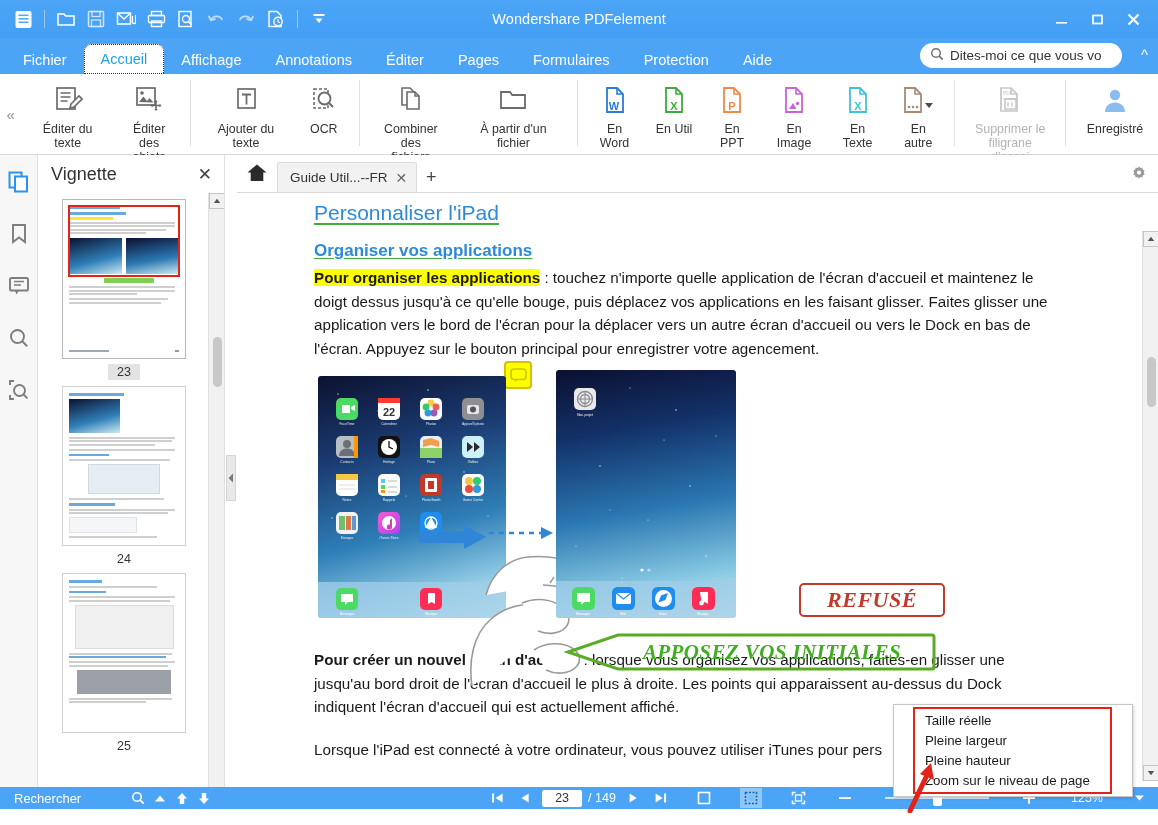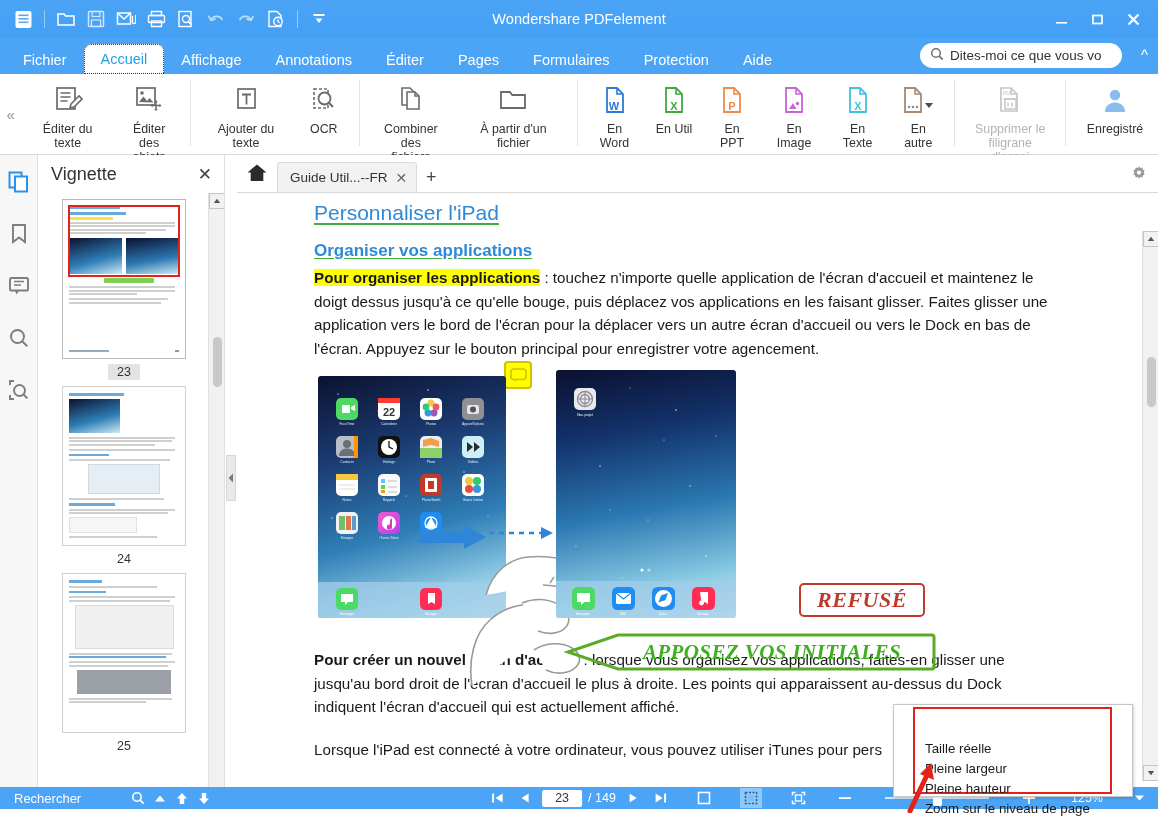--- a/index.html
+++ b/index.html
@@ -864,21 +864,21 @@
                       <text x="27" y="34">Messages</text>
                       <text x="67" y="34">Mail</text>
                       <text x="107" y="34">Safari</text>
                       <text x="147" y="34">Musique</text>
                     </g>
                 </svg>
               </div>
             </div>
           </div>
 
-          <div class="stamp-refuse" style="left:485px; top:215px; width:126px; height:34px;">
+          <div class="stamp-refuse" style="left:485px; top:215px; width:146px; height:34px;">
             <span>REFUSÉ</span>
           </div>
 
           <div class="stamp-initials" style="left:250px; top:265px; width:372px; height:38px;">
             <svg width="372" height="38" viewBox="0 0 372 38" style="position:absolute;left:0;top:0;">
               <path d="M54 2H368a2 2 0 0 1 2 2v30a2 2 0 0 1-2 2H54L4 19z" fill="none" stroke="#5aab27" stroke-width="3"></path>
             </svg>
             <span style="position:relative; left:22px;">APPOSEZ VOS INITIALES</span>
           </div>
         </div>
@@ -904,21 +904,21 @@
       </div>
     </div>
 
     <div class="docscroll-h">
       <div class="hthumb"></div>
     </div>
   </div>
 
   <div class="ctxmenu">
     <div class="ctxinner"></div>
-    <div style="position:absolute; left:21px; top:5px; width:233px;margin-top:28px;" id="ctx-host">
+    <div style="position:absolute; left:21px; top:5px; width:233px;" id="ctx-host">
         <div class="ctxitem">Taille réelle</div>
         <div class="ctxitem">Pleine largeur</div>
         <div class="ctxitem">Pleine hauteur</div>
         <div class="ctxitem">Zoom sur le niveau de page</div>
       </div>
   </div>
   <svg class="ctxarrow" width="40" height="58" viewBox="0 0 40 58">
     <path d="M8 56l18-38" stroke="#e2231a" stroke-width="5" stroke-linecap="round"></path>
     <path d="M29 8l3 17-14-6z" fill="#e2231a"></path>
   </svg>

